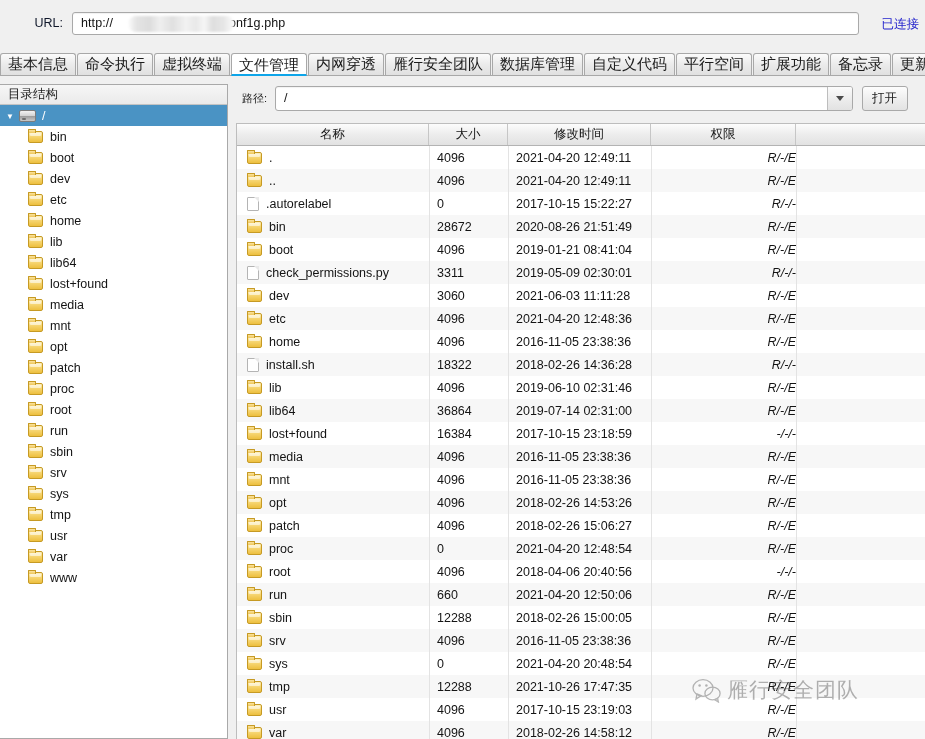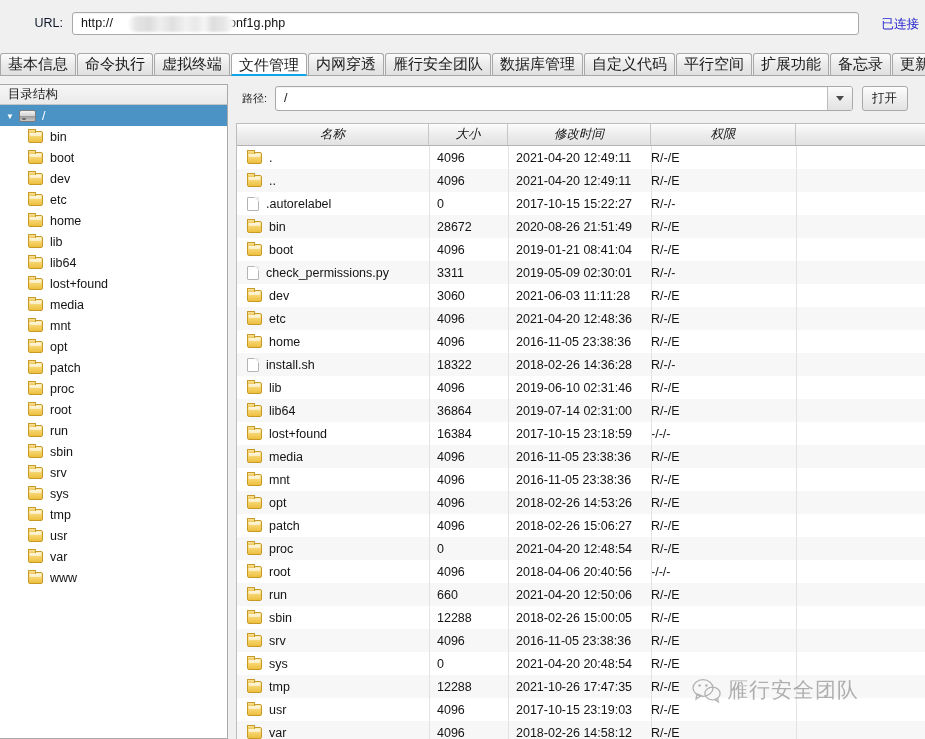--- a/index.html
+++ b/index.html
@@ -206,21 +206,20 @@
     position: absolute; left: 0; top: 43px;
     width: 689px; height: 616px;
     background: #ffffff;
     border-top: 1px solid #bdbdbd;
     border-left: 1px solid #bdbdbd;
     overflow: hidden;
   }
   .thead { display: flex; height: 22px;
     background: linear-gradient(180deg,#fcfcfc 0%,#ededed 48%,#e2e2e2 100%);
     border-bottom: 1px solid #b3b3b3;
-    font-style: italic;
   }
   .th {
     line-height: 21px; text-align: center;
     font-size: 12.5px; color: #141414;
     border-right: 1px solid #c6c6c6;
     cursor: default;
   }
   .c-name { width: 192px; }
   .c-size { width: 79px; }
   .c-time { width: 143px; }
@@ -228,21 +227,21 @@
   .c-pad  { width: 129px; border-right: none; }
 
   .tbody { }
   .trow { display: flex; height: 23px; align-items: center; }
   .trow.alt { background: #f7f7f7; }
   .trow.white { background: #ffffff; }
   .td { line-height: 22px; font-size: 12.5px; color: #141414; white-space: nowrap; overflow: hidden; }
   .td.name { width: 192px; display: flex; align-items: center; padding-left: 10px; }
   .td.size { width: 79px; padding-left: 8px; }
   .td.time { width: 143px; padding-left: 8px; }
-  .td.perm { width: 145px; text-align: left; }
+  .td.perm { width: 145px; text-align: right; font-style: italic; }
   .td.pad  { width: 129px; }
   .vline {
     position: absolute; top: 22px; bottom: 0; width: 1px; background: #e3e3e3;
   }
 
   
   .watermark {
     position: absolute; left: 692px; top: 676px;
     display: flex; align-items: center;
     opacity: 0.42; pointer-events: none;

